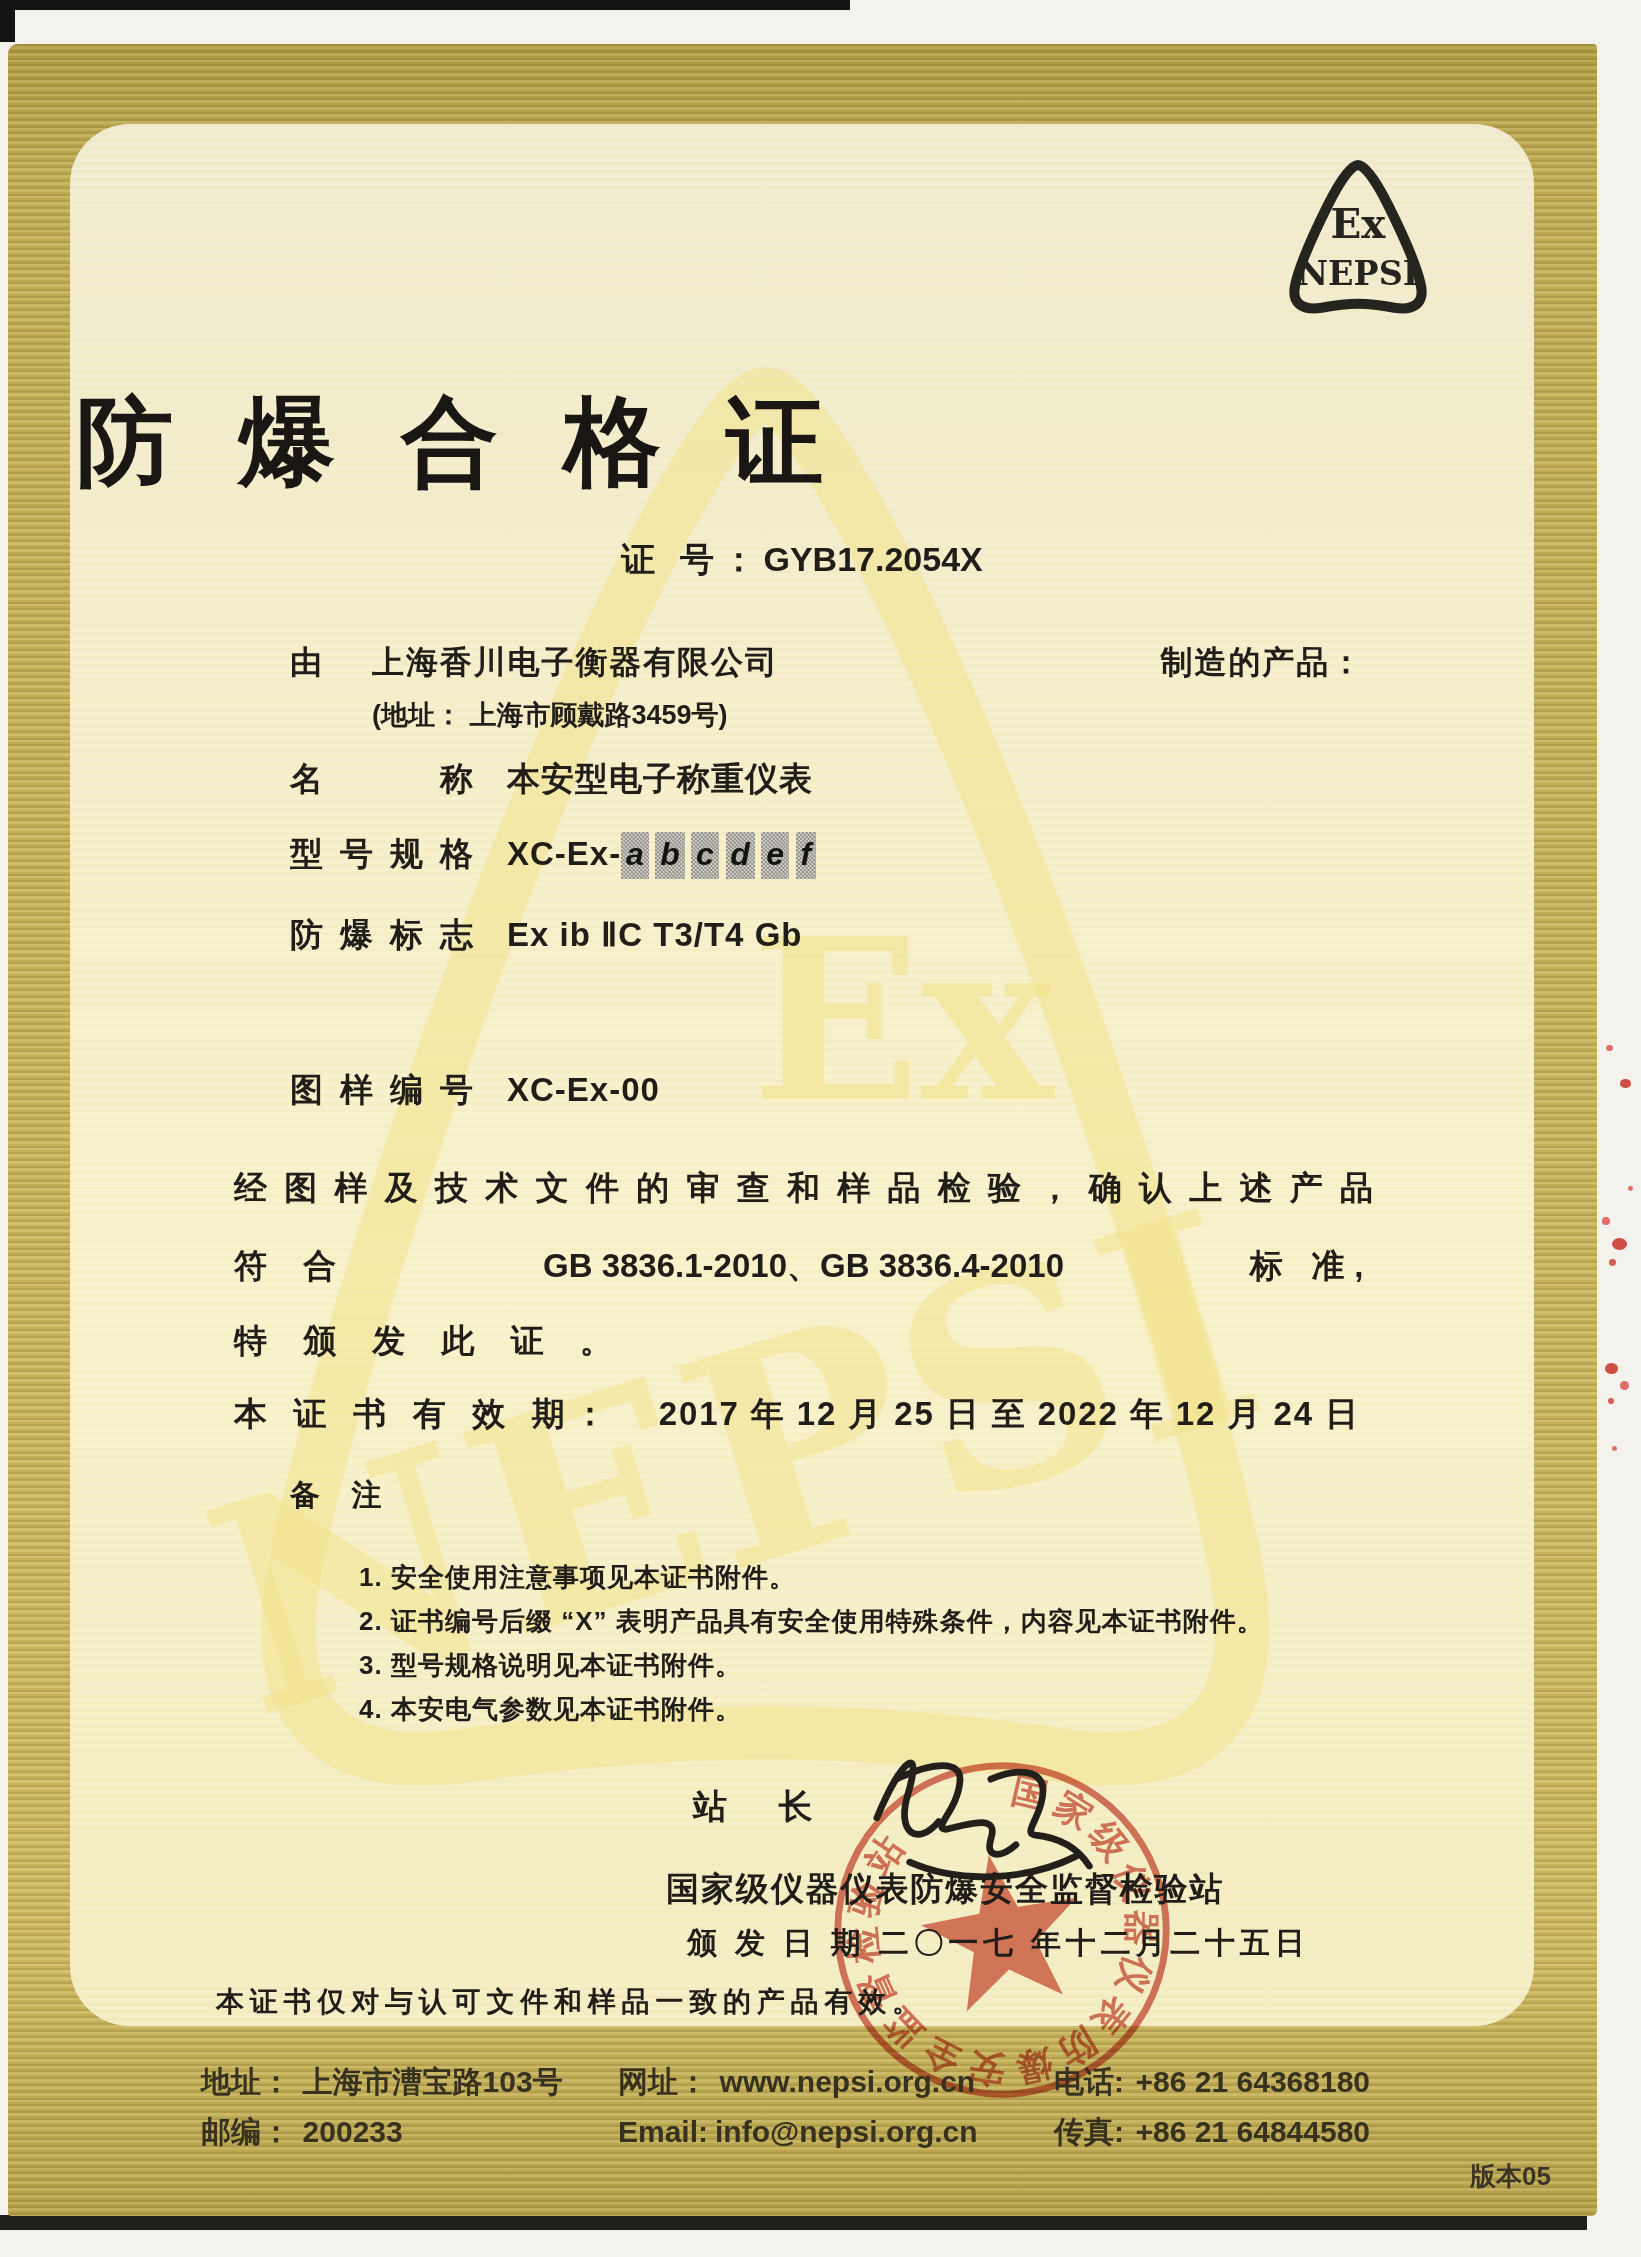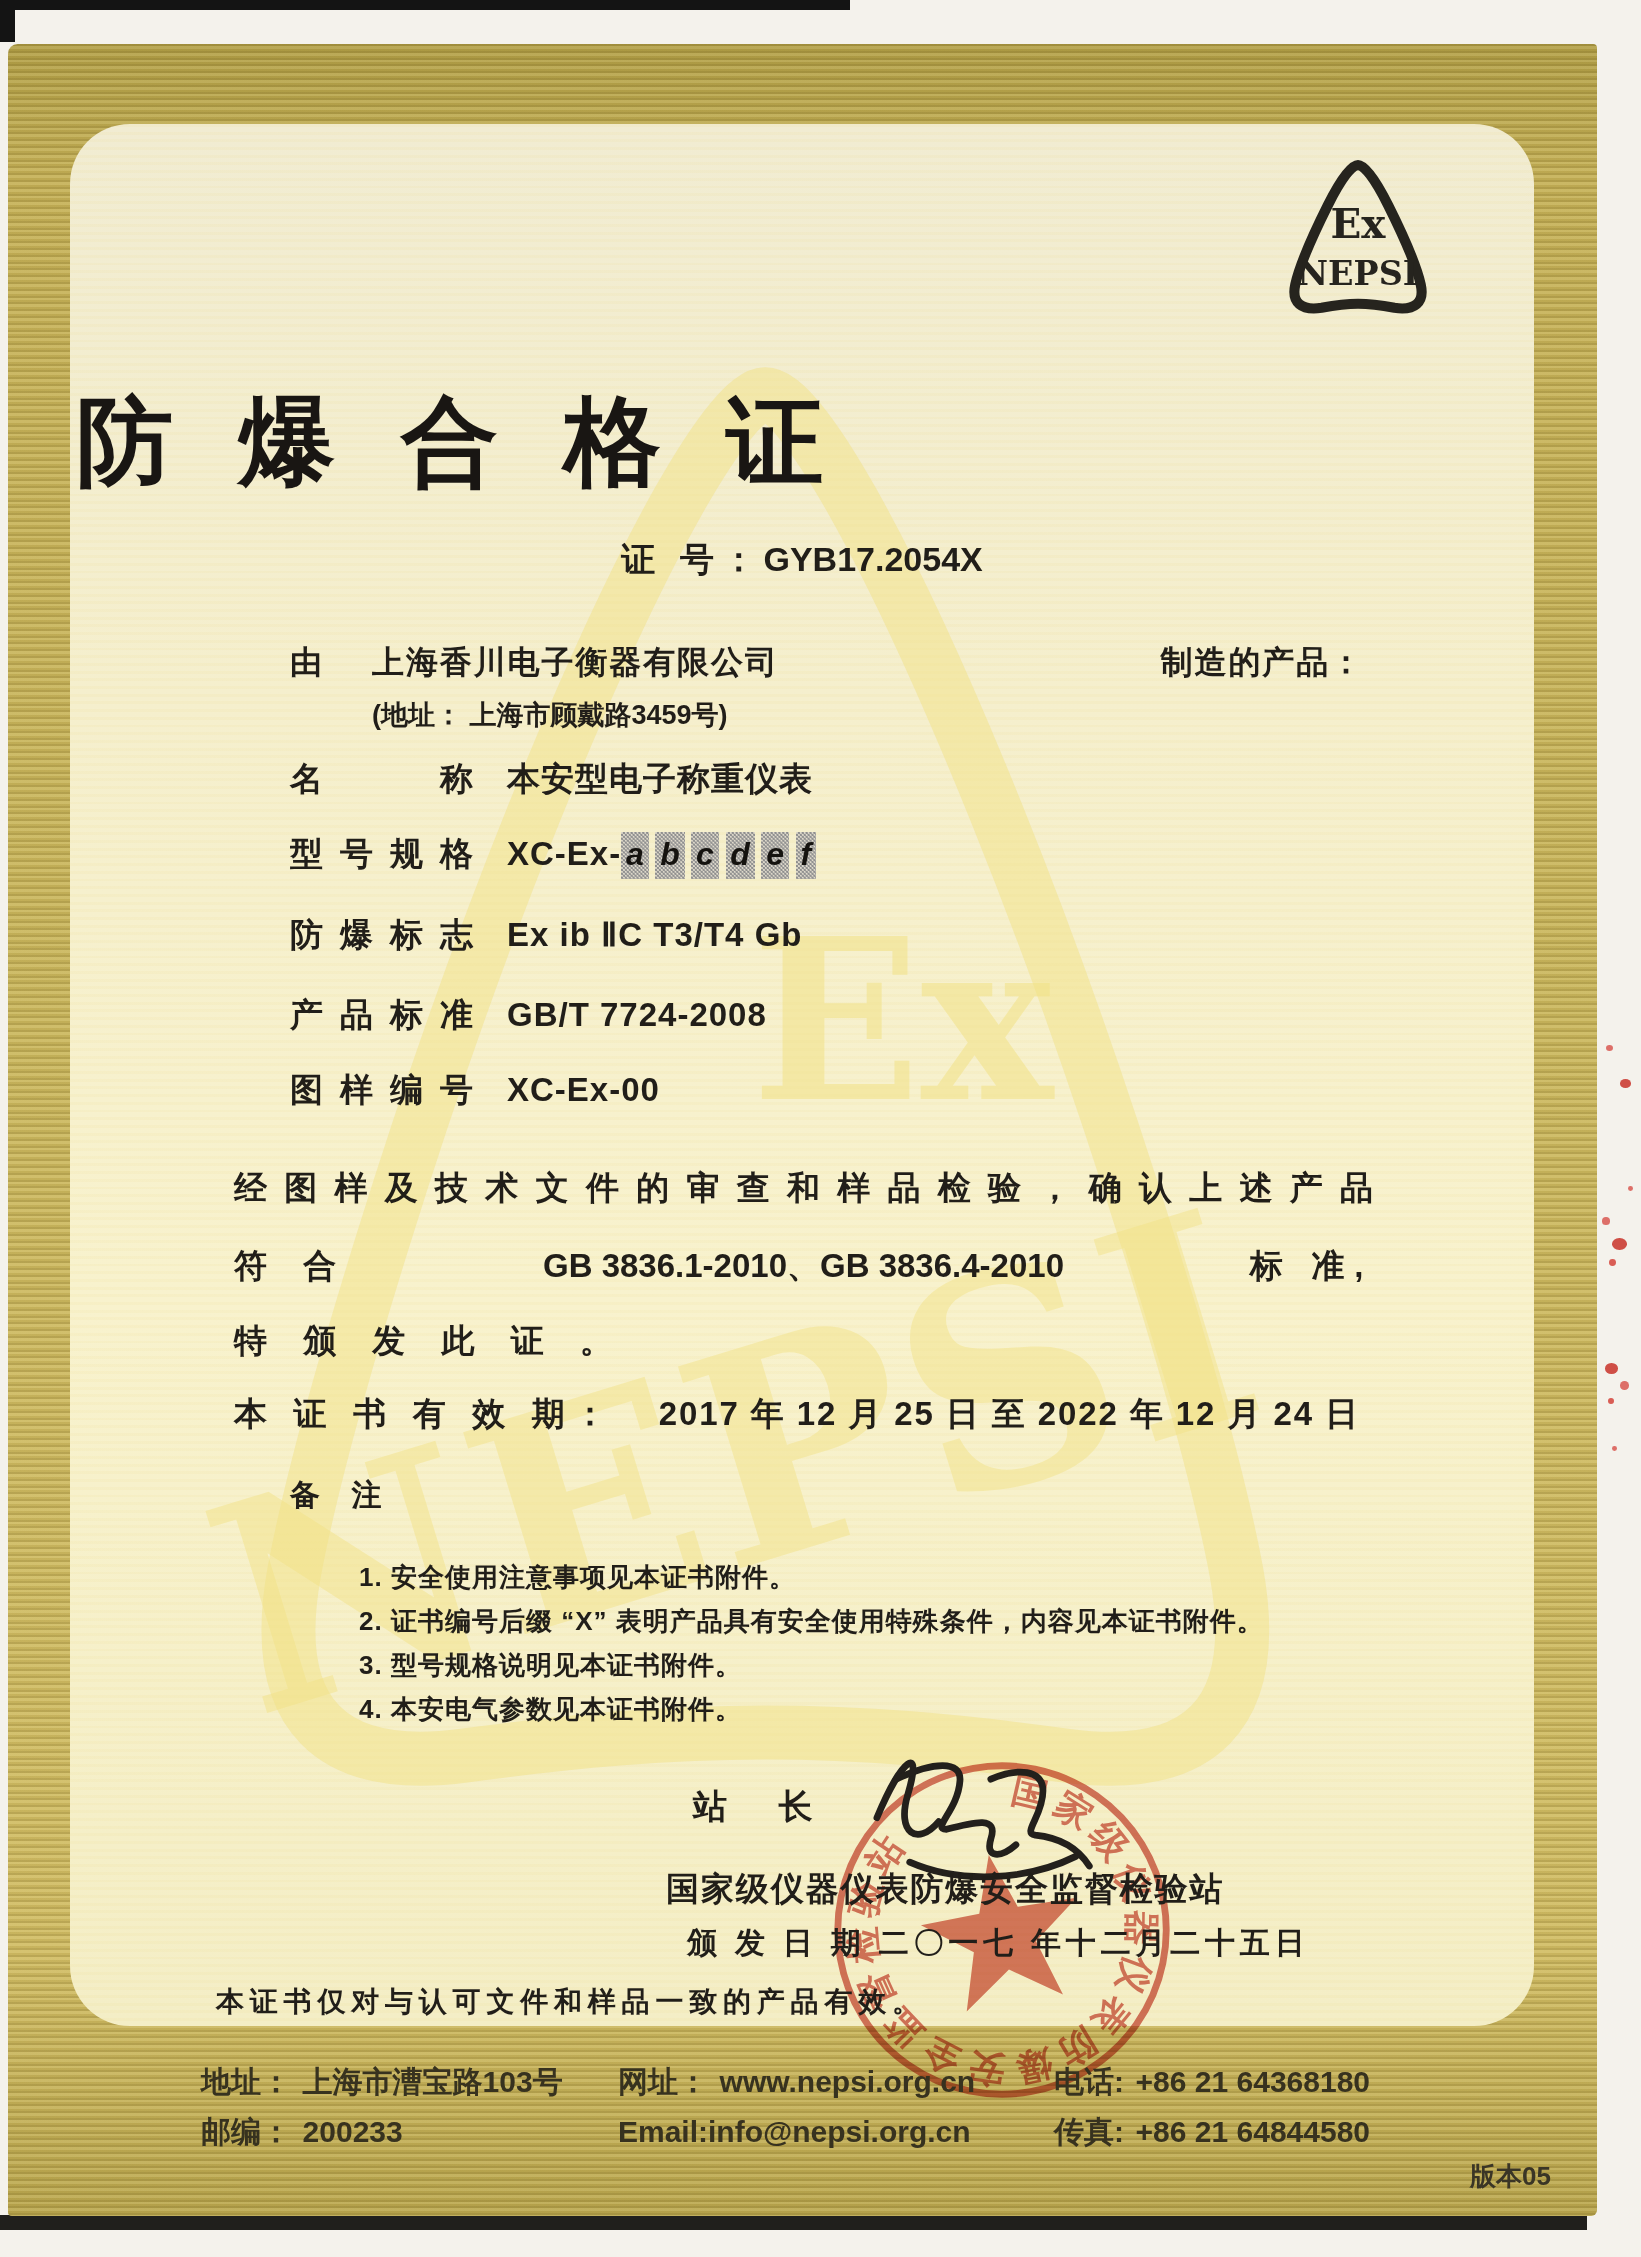--- a/index.html
+++ b/index.html
@@ -94,24 +94,20 @@
     <span class="flabel">型 号 规 格</span>
     <span class="fvalue">XC-Ex-</span>
     <span>
       <span class="redact">a</span><span class="redact">b</span><span class="redact">c</span><span class="redact">d</span><span class="redact">e</span><span class="redact">f</span>
     </span>
   </div>
   <div class="row" style="left:290px;top:913px;">
     <span class="flabel">防 爆 标 志</span>
     <span class="fvalue">Ex ib ⅡC T3/T4 Gb</span>
   </div>
-  <div class="row" style="left:290px;top:993px;">
-    <span class="flabel">产 品 标 准</span>
-    <span class="fvalue">GB/T 7724-2008</span>
-  </div>
   <div class="row" style="left:290px;top:1068px;">
     <span class="flabel">图 样 编 号</span>
     <span class="fvalue">XC-Ex-00</span>
   </div>
 
   <div class="abs decl just" style="left:234px;top:1166px;width:1139px;">经 图 样 及 技 术 文 件 的 审 查 和 样 品 检 验 ， 确 认 上 述 产 品</div>
   <div class="abs" style="left:234px;top:1244px;width:1139px;height:42px;">
     <span class="decl abs" style="left:0;letter-spacing:13.5px;">符 合</span>
     <span class="decl abs" style="left:0;width:100%;text-align:center;">GB 3836.1-2010、GB 3836.4-2010</span>
     <span class="decl abs" style="right:0;letter-spacing:9.7px;">标 准,</span>
@@ -154,21 +150,21 @@
   <div class="abs ink" style="left:687px;top:1923px;font-size:30px;letter-spacing:4.8px;">颁 发 日 期 二〇一七 年十二月二十五日</div>
 
   <div class="abs ink" style="left:216px;top:1983px;font-size:28px;letter-spacing:5.8px;">本证书仅对与认可文件和样品一致的产品有效。</div>
 
   <div class="abs footer-col" style="left:201px;top:2057px;">
     <div><span class="lbl">地址：</span><span>上海市漕宝路103号</span></div>
     <div><span class="lbl">邮编：</span><span>200233</span></div>
   </div>
   <div class="abs footer-col" style="left:618px;top:2057px;">
     <div><span class="lbl">网址：</span><span>www.nepsi.org.cn</span></div>
-    <div><span class="lbl" style="margin-right:0;">Email:</span><span>info@nepsi.org.cn</span></div>
+    <div><span class="lbl" style="margin-right:7px;">Email:</span><span>info@nepsi.org.cn</span></div>
   </div>
   <div class="abs footer-col" style="left:1054px;top:2057px;">
     <div><span class="lbl">电话:</span><span>+86 21 64368180</span></div>
     <div><span class="lbl">传真:</span><span>+86 21 64844580</span></div>
   </div>
   <div class="abs" style="left:1470px;top:2159px;font-size:26px;font-weight:600;color:#3a3526;">版本05</div>
 
   <div>
     <div class="speck" style="left:1606px;top:1045px;width:6.8px;height:5.8px;background:#dd6f68;"></div>
     <div class="speck" style="left:1620px;top:1079px;width:10.6px;height:8.7px;background:#cf4f46;"></div>

